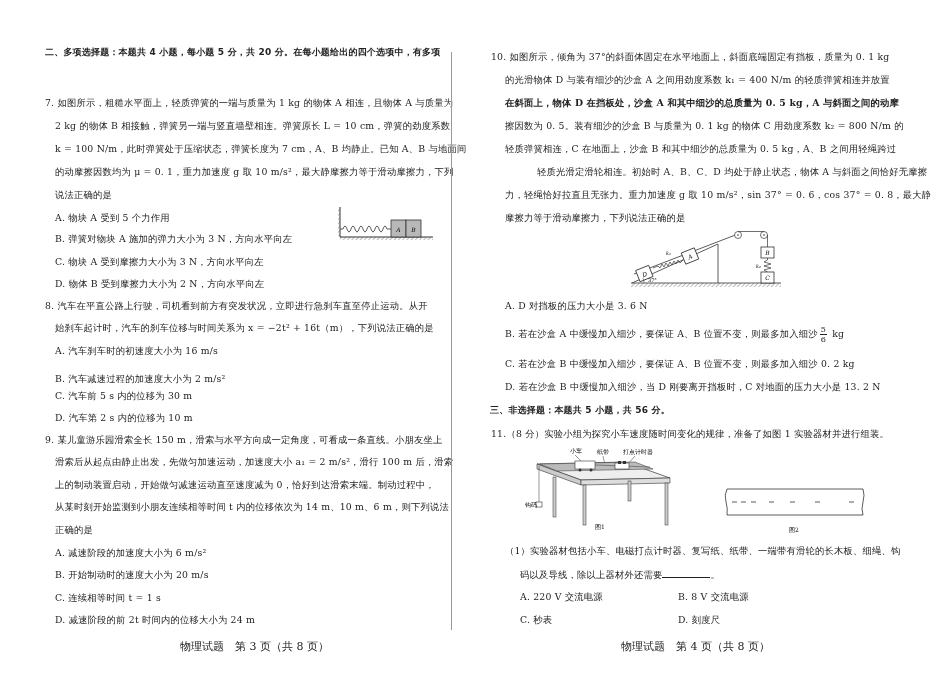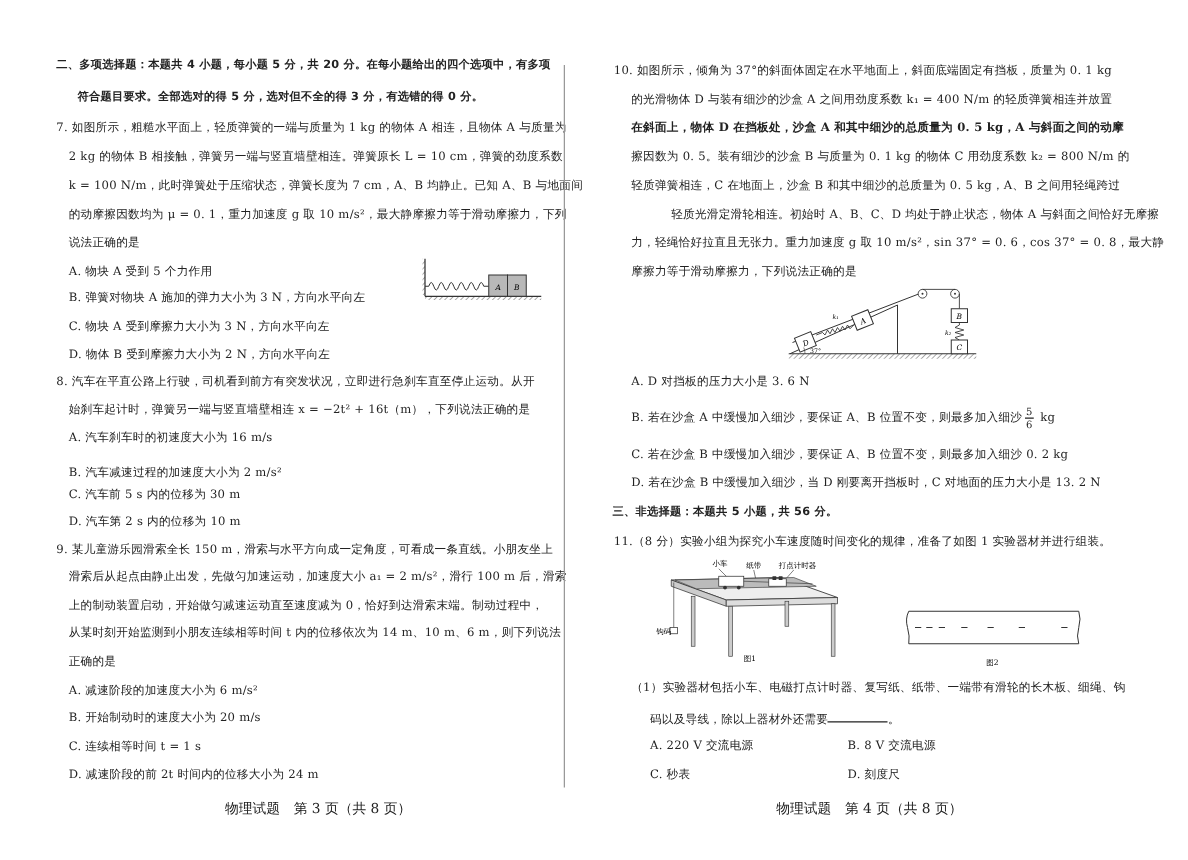--- a/index.html
+++ b/index.html
@@ -16,21 +16,20 @@
   .frac span{display:block;}
   .frac .num{border-bottom:1px solid #222;padding:0 1px;}
   .blank{display:inline-block;width:48px;border-bottom:1px solid #222;height:9px;vertical-align:baseline;}
   svg text{font-family:"DejaVu Serif",serif;}
 </style>
 </head>
 <body>
 
 <div class="page left">
   <div class="line bold" style="left:45px;top:46px;">二、多项选择题：本题共 4 小题，每小题 5 分，共 20 分。在每小题给出的四个选项中，有多项</div>
-  <div class="line bold" style="left:62px;top:72px;">符合题目要求。全部选对的得 5 分，选对但不全的得 3 分，有选错的得 0 分。</div>
 
   <div>
     <div class="line" style="left:45px;top:97px;">7. 如图所示，粗糙水平面上，轻质弹簧的一端与质量为 1 kg 的物体 A 相连，且物体 A 与质量为</div>
     <div class="line" style="left:55px;top:120px;">2 kg 的物体 B 相接触，弹簧另一端与竖直墙壁相连。弹簧原长 L = 10 cm，弹簧的劲度系数</div>
     <div class="line" style="left:55px;top:143px;">k = 100 N/m，此时弹簧处于压缩状态，弹簧长度为 7 cm，A、B 均静止。已知 A、B 与地面间</div>
     <div class="line" style="left:55px;top:166px;">的动摩擦因数均为 μ = 0. 1，重力加速度 g 取 10 m/s²，最大静摩擦力等于滑动摩擦力，下列</div>
     <div class="line" style="left:55px;top:189px;">说法正确的是</div>
     <div class="line" style="left:55px;top:212px;">A. 物块 A 受到 5 个力作用</div>
     <div class="line" style="left:55px;top:233px;">B. 弹簧对物块 A 施加的弹力大小为 3 N，方向水平向左</div>
     <div class="line" style="left:55px;top:256px;">C. 物块 A 受到摩擦力大小为 3 N，方向水平向左</div>
@@ -49,21 +48,21 @@
       <path d="M5 24 L8 24 Q10 18 12 24 Q14 30 16 24 Q18 18 20 24 Q22 30 24 24 Q26 18 28 24 Q30 30 32 24 Q34 18 36 24 Q38 30 40 24 Q42 18 44 24 Q46 30 48 24 Q50 18 52 24 L56 24" fill="none" stroke="#333" stroke-width="0.8"></path>
       <rect x="56" y="15" width="15" height="17" fill="#b8b8b8" stroke="#333" stroke-width="0.8"></rect>
       <rect x="71" y="15" width="15" height="17" fill="#b8b8b8" stroke="#333" stroke-width="0.8"></rect>
       <text x="63.5" y="27" font-size="6" text-anchor="middle" font-style="italic">A</text>
       <text x="78.5" y="27" font-size="6" text-anchor="middle" font-style="italic">B</text>
     </svg>
   </div>
 
   <div>
     <div class="line" style="left:45px;top:300px;">8. 汽车在平直公路上行驶，司机看到前方有突发状况，立即进行急刹车直至停止运动。从开</div>
-    <div class="line" style="left:55px;top:322px;">始刹车起计时，弹簧另一端与竖直墙壁相连 x = −2t² + 16t（m），下列说法正确的是</div>
+    <div class="line" style="left:55px;top:322px;">始刹车起计时，汽车的刹车位移与时间关系为 x = −2t² + 16t（m），下列说法正确的是</div>
     <div class="line" style="left:55px;top:345px;">A. 汽车刹车时的初速度大小为 16 m/s</div>
     <div class="line" style="left:55px;top:373px;">B. 汽车减速过程的加速度大小为 2 m/s²</div>
     <div class="line" style="left:55px;top:390px;">C. 汽车前 5 s 内的位移为 30 m</div>
     <div class="line" style="left:55px;top:412px;">D. 汽车第 2 s 内的位移为 10 m</div>
   </div>
 
   <div>
     <div class="line" style="left:45px;top:434px;">9. 某儿童游乐园滑索全长 150 m，滑索与水平方向成一定角度，可看成一条直线。小朋友坐上</div>
     <div class="line" style="left:55px;top:456px;text-align:center;">滑索后从起点由静止出发，先做匀加速运动，加速度大小 a₁ = 2 m/s²，滑行 100 m 后，滑索</div>
     <div class="line" style="left:55px;top:479px;">上的制动装置启动，开始做匀减速运动直至速度减为 0，恰好到达滑索末端。制动过程中，</div>

